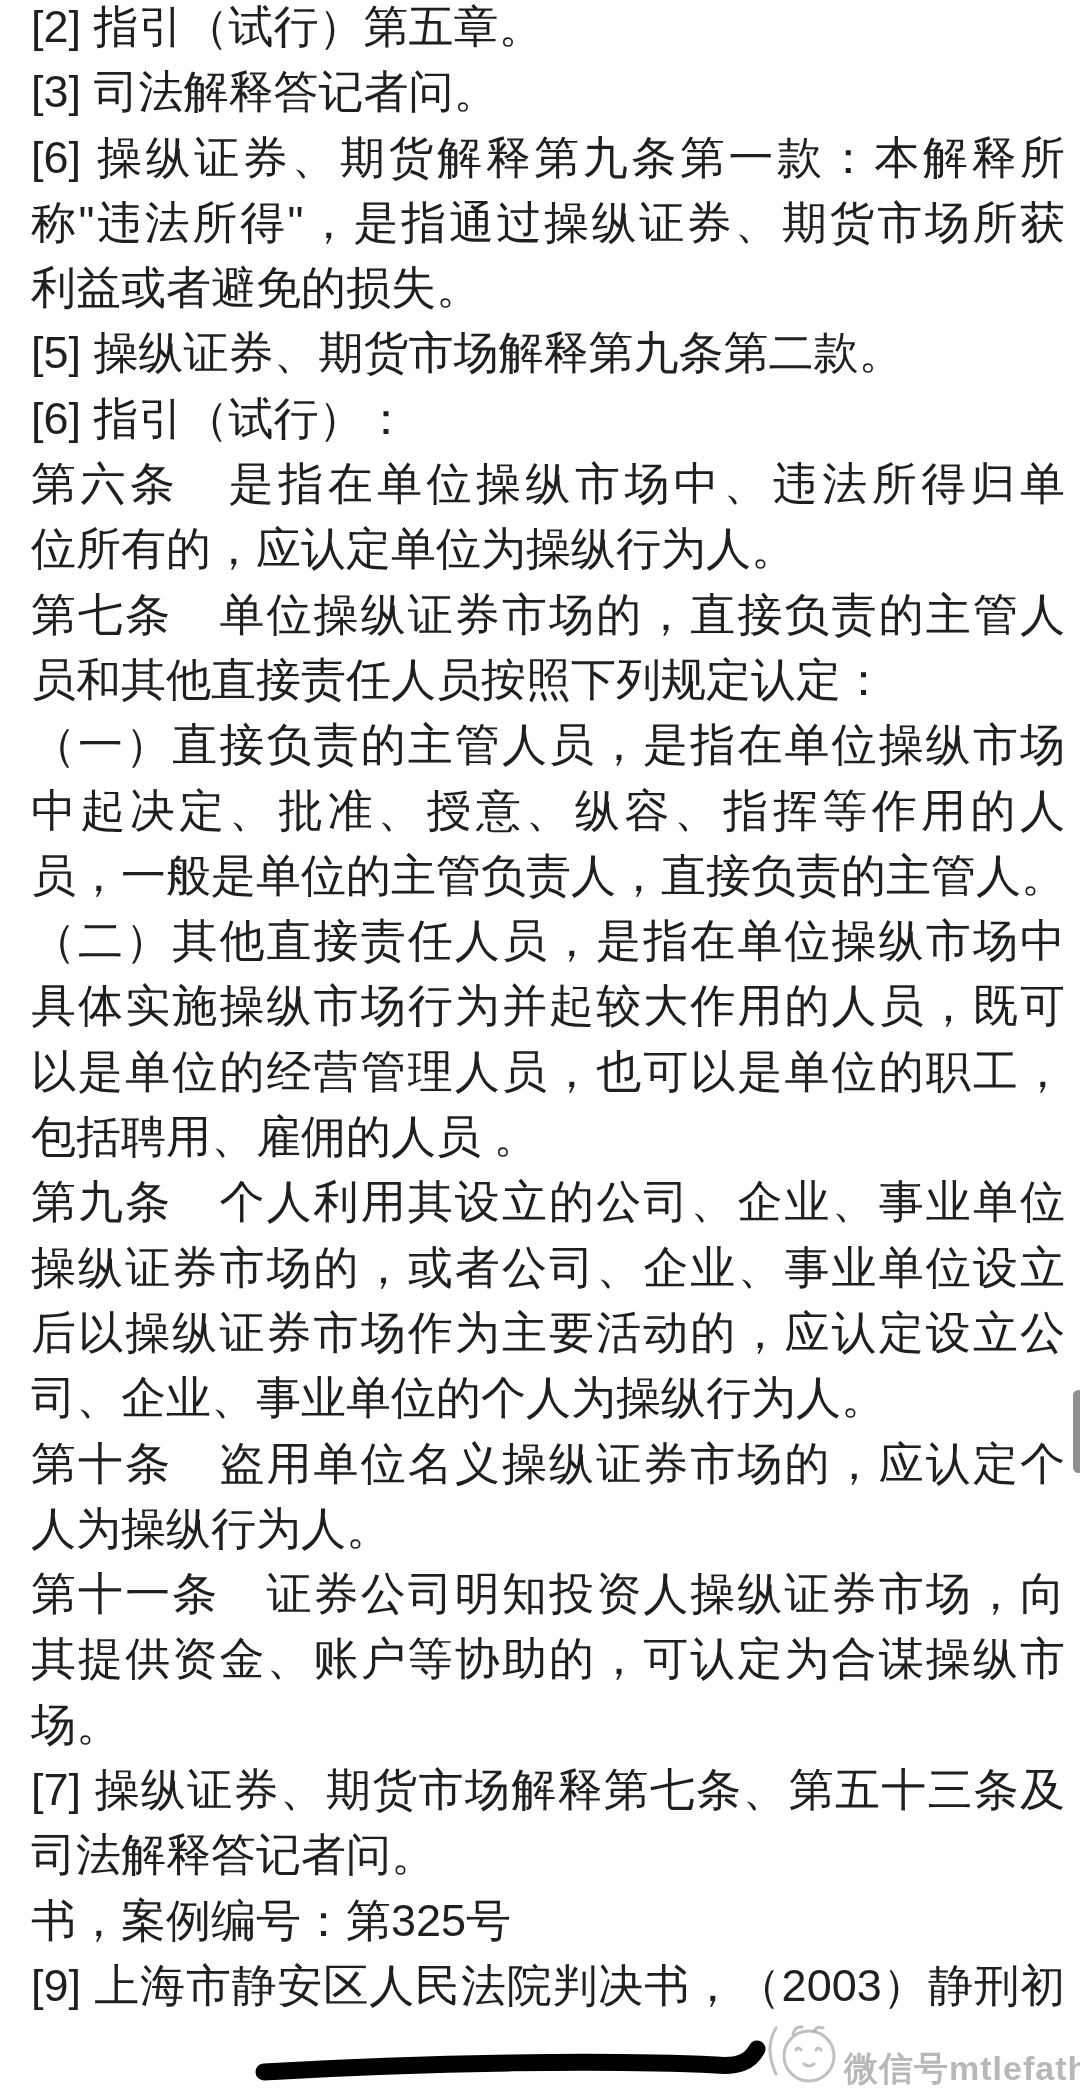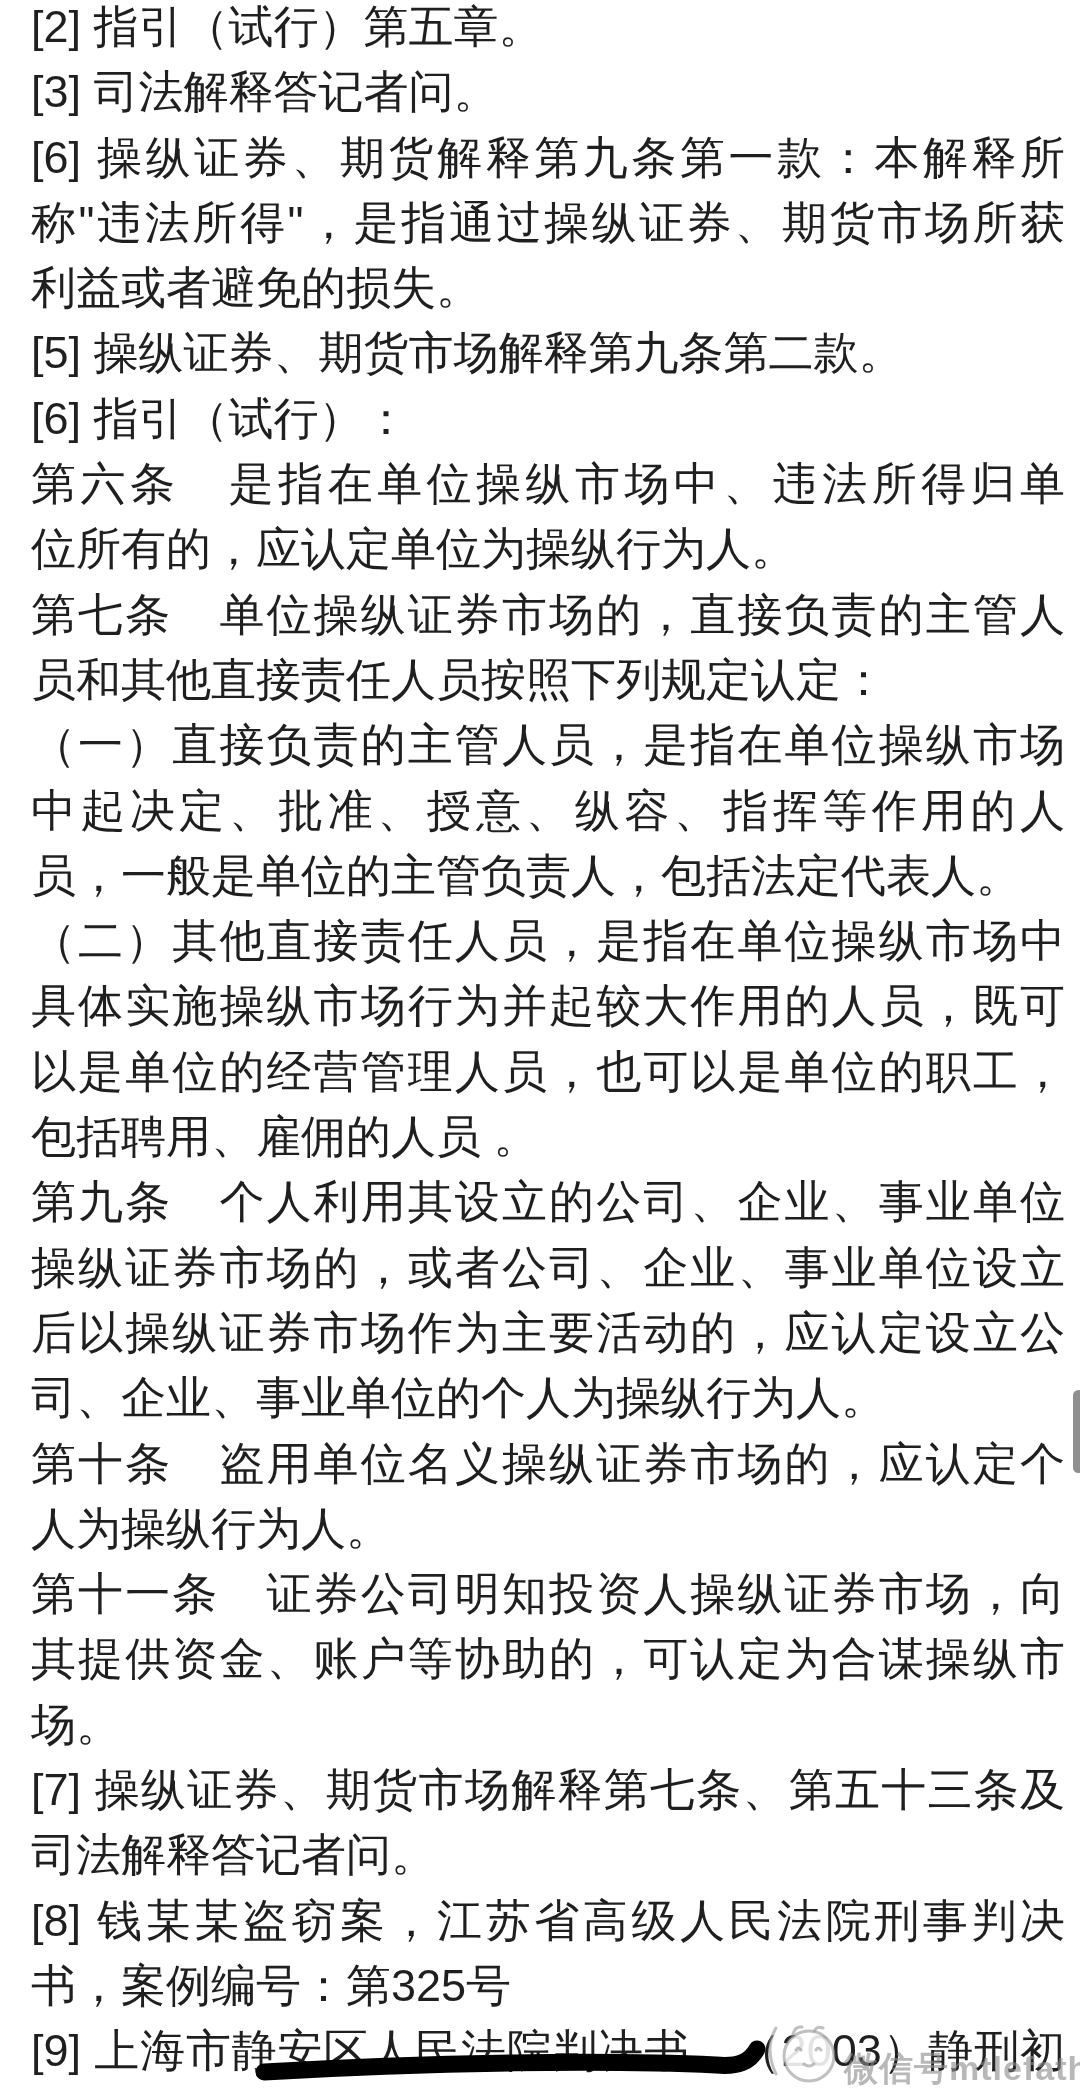--- a/index.html
+++ b/index.html
@@ -84,37 +84,36 @@
       <div class="line j">称"违法所得"，是指通过操纵证券、期货市场所获</div>
       <div class="line">利益或者避免的损失。</div>
       <div class="line">[5] 操纵证券、期货市场解释第九条第二款。</div>
       <div class="line">[6] 指引（试行）：</div>
       <div class="line j">第六条　是指在单位操纵市场中、违法所得归单</div>
       <div class="line">位所有的，应认定单位为操纵行为人。</div>
       <div class="line j">第七条　单位操纵证券市场的，直接负责的主管人</div>
       <div class="line">员和其他直接责任人员按照下列规定认定：</div>
       <div class="line j">（一）直接负责的主管人员，是指在单位操纵市场</div>
       <div class="line j">中起决定、批准、授意、纵容、指挥等作用的人</div>
-      <div class="line">员，一般是单位的主管负责人，包括法定代表人。</div>
+      <div class="line">员，一般是单位的主管负责人，直接负责的主管人。</div>
       <div class="line j">（二）其他直接责任人员，是指在单位操纵市场中</div>
       <div class="line j">具体实施操纵市场行为并起较大作用的人员，既可</div>
       <div class="line j">以是单位的经营管理人员，也可以是单位的职工，</div>
       <div class="line">包括聘用、雇佣的人员 。</div>
       <div class="line j">第九条　个人利用其设立的公司、企业、事业单位</div>
       <div class="line j">操纵证券市场的，或者公司、企业、事业单位设立</div>
       <div class="line j">后以操纵证券市场作为主要活动的，应认定设立公</div>
       <div class="line">司、企业、事业单位的个人为操纵行为人。</div>
       <div class="line j">第十条　盗用单位名义操纵证券市场的，应认定个</div>
       <div class="line">人为操纵行为人。</div>
       <div class="line j">第十一条　证券公司明知投资人操纵证券市场，向</div>
       <div class="line j">其提供资金、账户等协助的，可认定为合谋操纵市</div>
       <div class="line">场。</div>
       <div class="line j">[7] 操纵证券、期货市场解释第七条、第五十三条及</div>
       <div class="line">司法解释答记者问。</div>
-      <div class="line j">[8] 钱某某盗窃案，江苏省高级人民法院刑事判决</div>
       <div class="line">书，案例编号：第325号</div>
       <div class="line j">[9] 上海市静安区人民法院判决书，（2003）静刑初</div>
     </section>
 
   <svg class="overlay-svg" width="1080" height="2098" viewBox="0 0 1080 2098">
     <path d="M254,2072 C420,2062 600,2060 706,2065 C728,2067 740,2062 747,2049" fill="none" stroke="#000000" stroke-width="17" stroke-linecap="round"></path>
   </svg>
 
   <div class="watermark">
     <svg width="92" height="70" viewBox="0 0 92 70">

